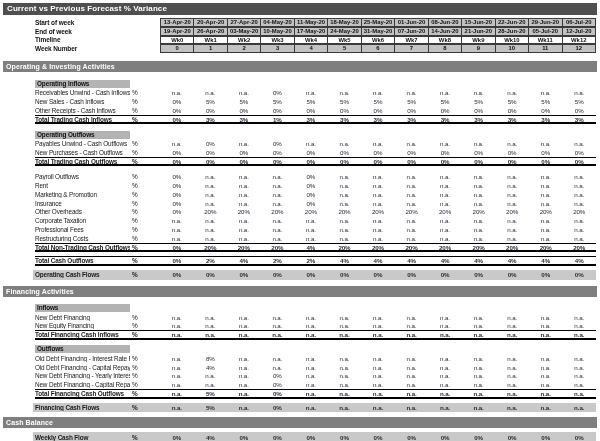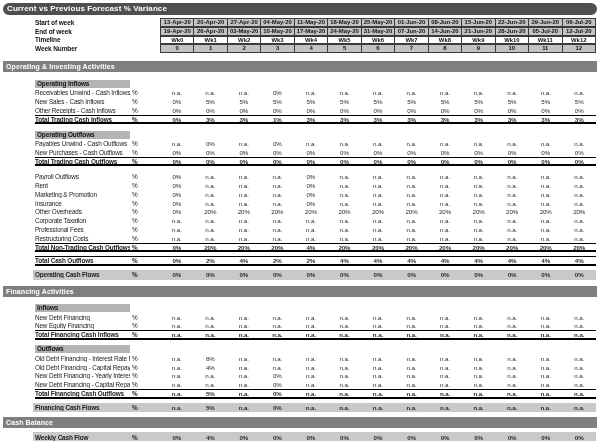--- a/index.html
+++ b/index.html
@@ -2,21 +2,21 @@
 <html><head>
 <meta charset="utf-8">
 <style>
   * { margin:0; padding:0; box-sizing:border-box; }
   html,body { background:#fff; }
   body { font-family:"Liberation Sans", sans-serif; }
   #page { position:relative; width:600px; height:441px; background:#ffffff; overflow:hidden; }
 
   .title-bar { position:absolute; left:3px; top:3px; width:594px; height:12px;
     background:#4f4f4f; color:#ffffff; font-size:8px; font-weight:bold;
-    line-height:12px; padding-left:4px; letter-spacing:.1px;border-radius:6px; }
+    line-height:12px; padding-left:4px; letter-spacing:.1px; }
 
   #content { position:absolute; left:0; top:18px; width:600px; }
 
   .grid { display:grid; grid-template-columns:95px 30px repeat(13,1fr);
     margin-left:35px; width:561px; align-items:center; }
 
   
   .hrow { height:8.8px; }
   .hlabel { grid-column:1 / span 2; font-size:6.5px; font-weight:bold; color:#111; letter-spacing:-.1px; }
   .hcells { grid-column:3 / span 13; display:grid; grid-template-columns:repeat(13,1fr);

